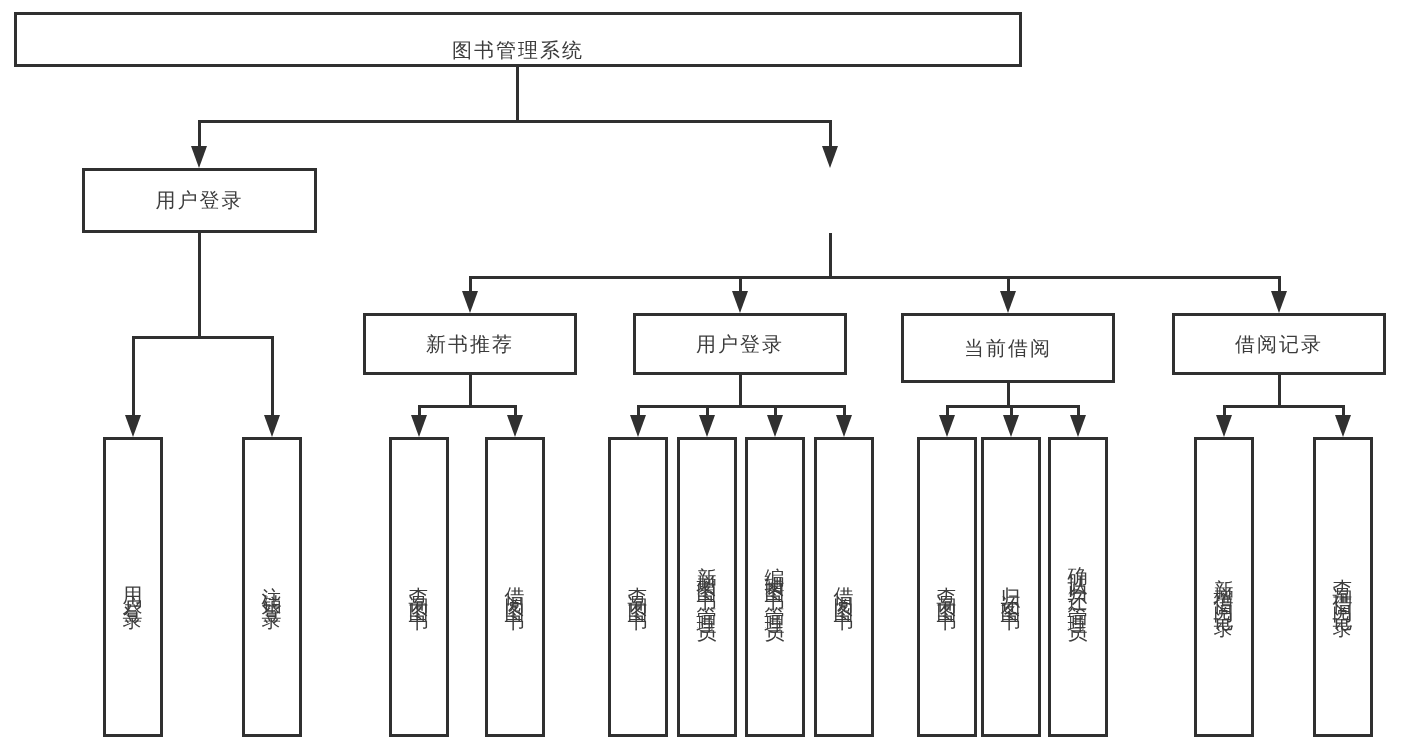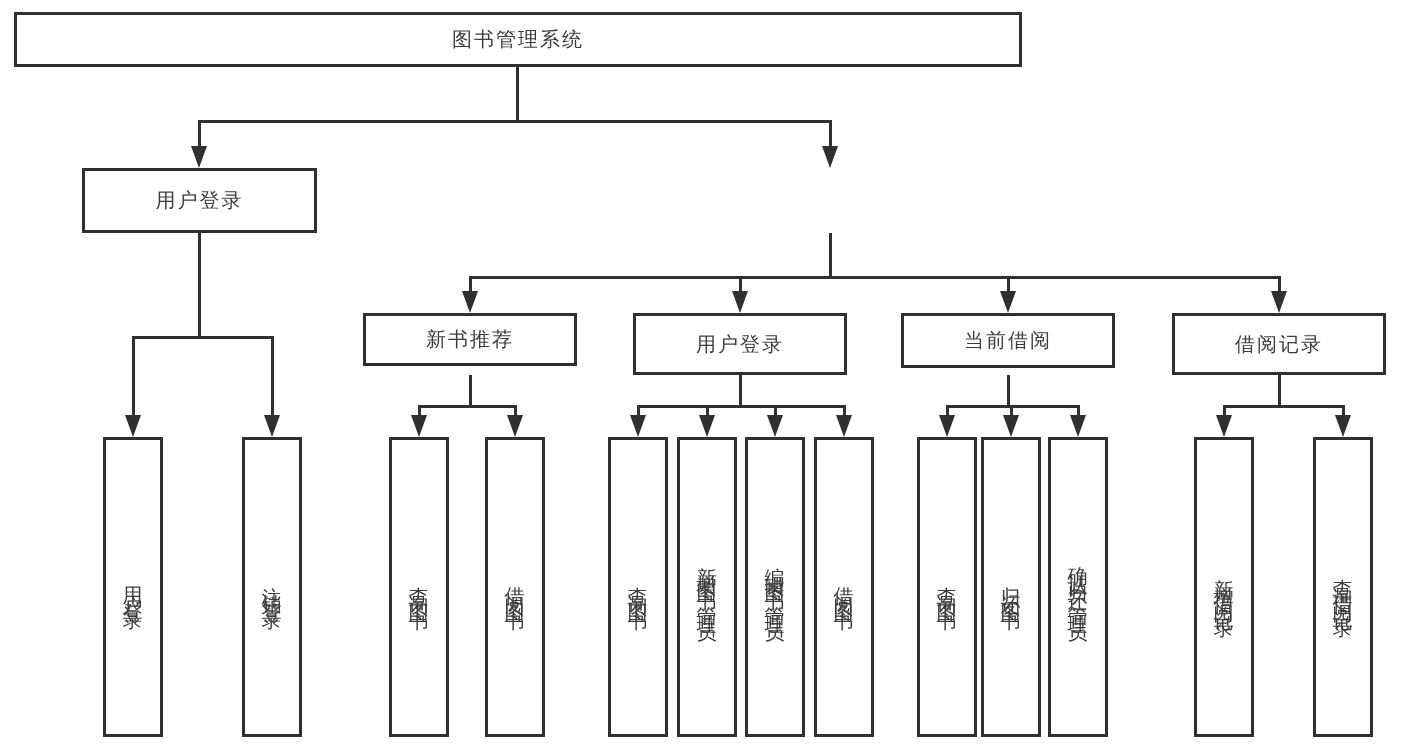--- a/index.html
+++ b/index.html
@@ -62,21 +62,21 @@
     color: var(--watermark, #b3b3b3);
     z-index: 6;
     white-space: nowrap;
   }
 </style>
 </head>
 <body>
 
 <div class="canvas">
 
-  <div class="box" style="left:14px; top:12px; width:1008px; height:55px;">
+  <div class="box" style="left:14px; top:12px; width:1008px; height:55px;align-items:flex-end;">
     <span>图书管理系统</span>
   </div>
 
   <div class="vline" style="left:515.5px; top:67px; height:53px;"></div>
   <div class="hline" style="left:197.5px; top:120px; width:634px;"></div>
   <div class="vline" style="left:197.5px; top:120px; height:28px;"></div>
   <div class="arrowhead" style="left:191px; top:146px;"></div>
   <div class="vline" style="left:828.5px; top:120px; height:28px;"></div>
   <div class="arrowhead" style="left:822px; top:146px;"></div>
 
@@ -95,27 +95,27 @@
   <div class="hline" style="left:468.5px; top:276px; width:812px;"></div>
   <div class="vline" style="left:468.5px; top:276px; height:17px;"></div>
   <div class="arrowhead" style="left:462px; top:291px;"></div>
   <div class="vline" style="left:738.5px; top:276px; height:17px;"></div>
   <div class="arrowhead" style="left:732px; top:291px;"></div>
   <div class="vline" style="left:1006.5px; top:276px; height:17px;"></div>
   <div class="arrowhead" style="left:1000px; top:291px;"></div>
   <div class="vline" style="left:1277.5px; top:276px; height:17px;"></div>
   <div class="arrowhead" style="left:1271px; top:291px;"></div>
 
-  <div class="box" style="left:363px; top:313px; width:214px; height:53px;">
+  <div class="box" style="left:363px; top:313px; width:214px; height:62px;">
     <span>新书推荐</span>
   </div>
   <div class="box" style="left:633px; top:313px; width:214px; height:62px;">
     <span>用户登录</span>
   </div>
-  <div class="box" style="left:901px; top:313px; width:214px; height:55px;">
+  <div class="box" style="left:901px; top:313px; width:214px; height:70px;">
     <span>当前借阅</span>
   </div>
   <div class="box" style="left:1172px; top:313px; width:214px; height:62px;">
     <span>借阅记录</span>
   </div>
 
   <div class="vline" style="left:468.5px; top:375px; height:33px;"></div>
   <div class="hline" style="left:417.5px; top:405px; width:99px;"></div>
   <div class="vline" style="left:417.5px; top:405px; height:12px;"></div>
   <div class="arrowhead" style="left:411px; top:415px;"></div>

